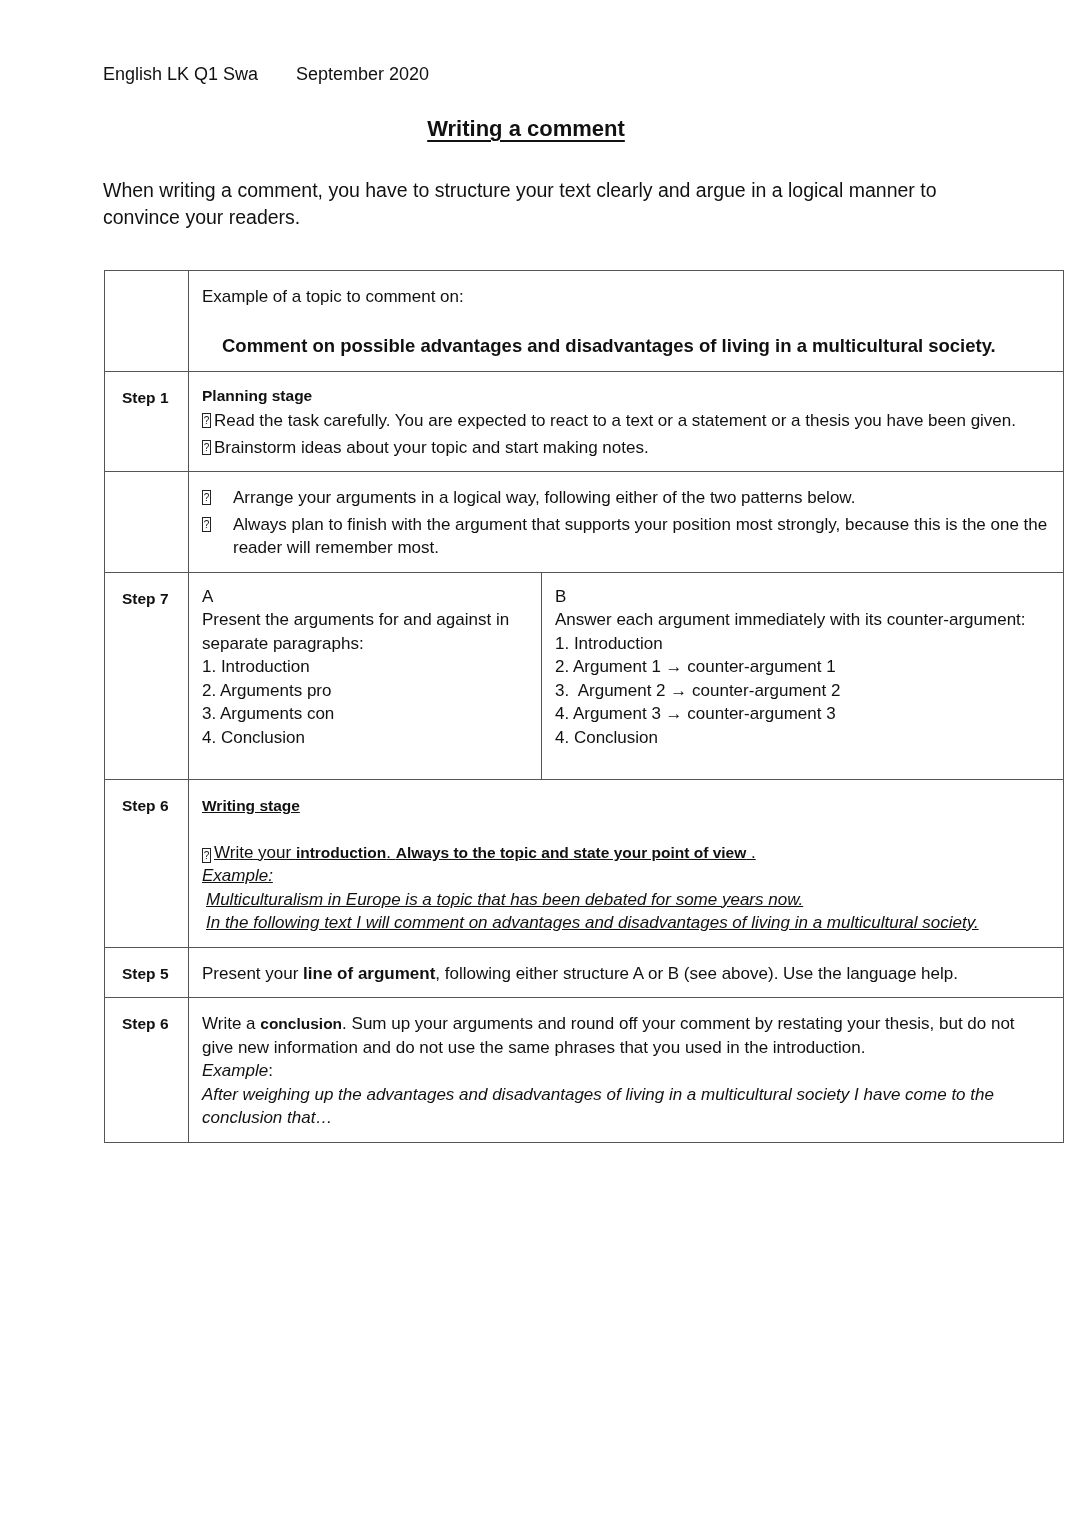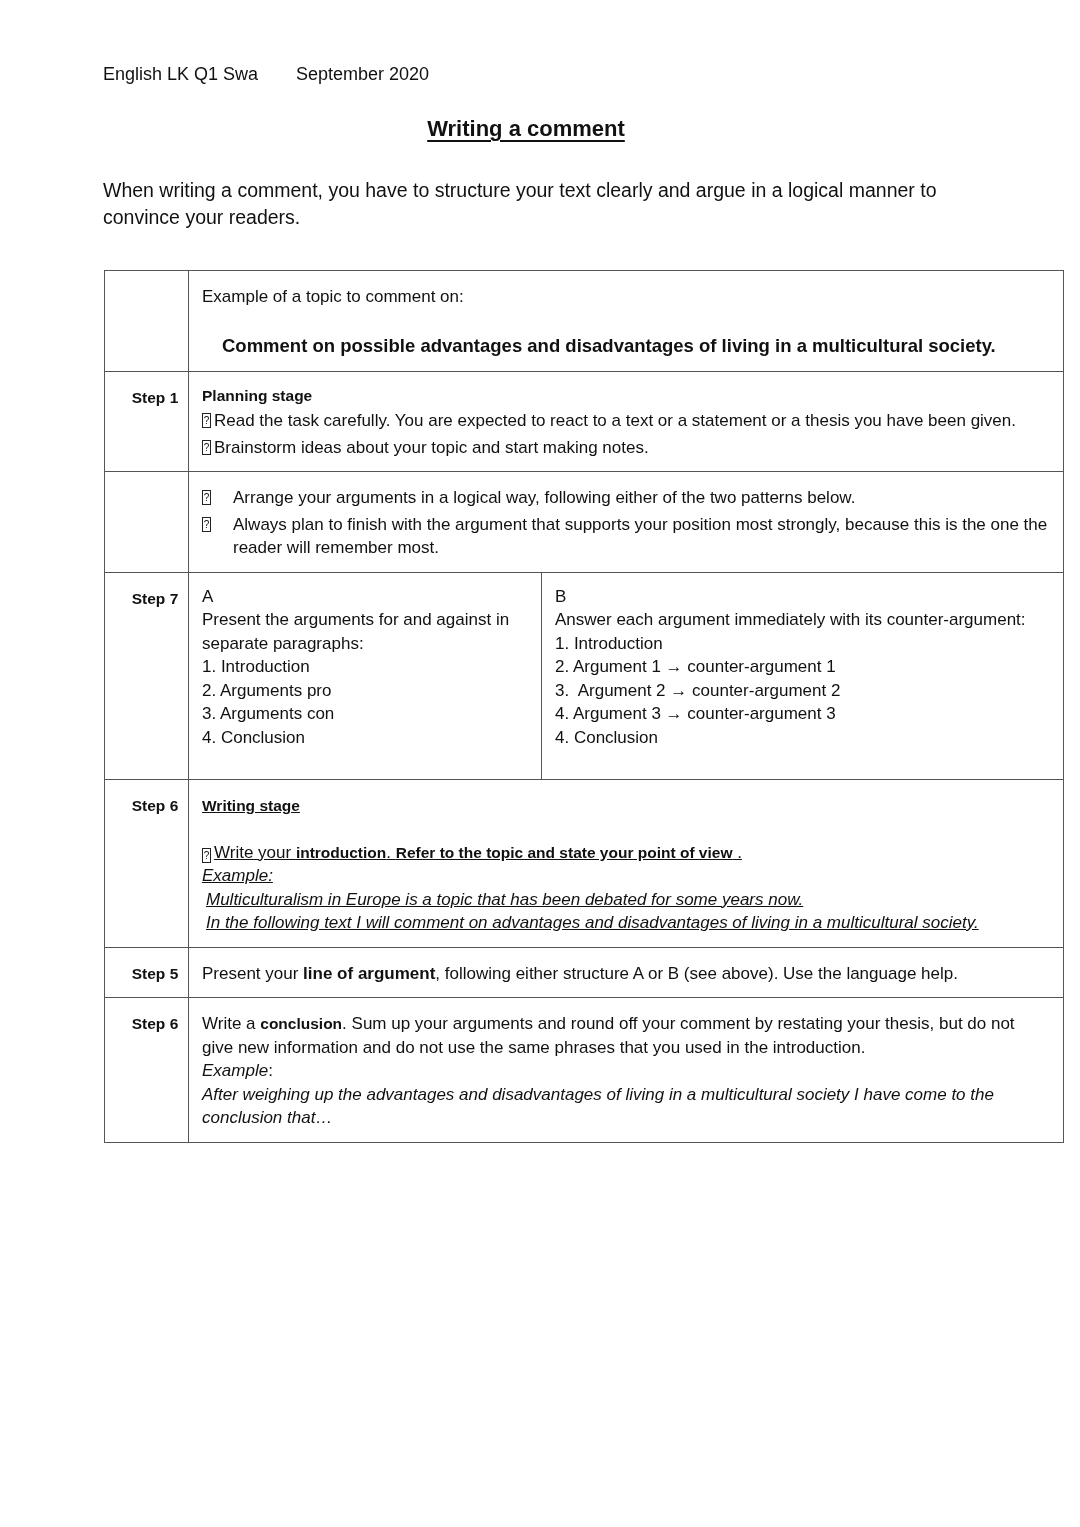--- a/index.html
+++ b/index.html
@@ -22,21 +22,20 @@
   table.steps {
     position: absolute; top: 250px; left: 104px; width: 960px;
     border-collapse: collapse; font-size: 17px; line-height: 23.5px; margin-top: 20px;
   }
   table.steps td {
     border: 1.5px solid #555555; vertical-align: top; padding: 0;
   }
   td.steplabel {
     width: 84px; font-weight: bold; font-size: 15.5px; padding: 14px 0 0 17px !important;
     box-sizing: border-box;
-    text-align: center;
   }
   td.content { padding: 12px 13px 12px 13px !important; }
   .bullet-box {
     display: inline-block; width: 9px; height: 15px; border: 1.3px solid #222;
     font-size: 10px; line-height: 14px; text-align: center; vertical-align: -1px;
     margin-right: 3px; box-sizing: border-box;
   }
   .bl { display: flex; }
   .bl .bullet-box { flex: 0 0 auto; margin-top: 4px; }
   .bl.wide .bullet-box { margin-right: 22px; }
@@ -120,21 +119,21 @@
       <div>4. Conclusion</div>
     </td>
   </tr>
 
   <tr>
     <td class="steplabel">Step 6</td>
     <td class="content" colspan="2" style="padding-top:14px !important;text-decoration:underline;">
       <div class="bold" style="font-size:15.5px;">Writing stage</div>
       <div class="gap"></div>
       <div>
-        <span class="bullet-box">?</span><span>Write your </span><span class="bold" style="font-size:15.5px;">introduction</span><span>. </span><span class="bold" style="font-size:15.5px;">Refer to the topic and state your point of view</span><span> .</span>
+        <span class="bullet-box">?</span><span>Write your </span><span class="bold" style="font-size:15.5px;">introduction</span><span>. </span><span class="bold" style="font-size:15.5px;">Always to the topic and state your point of view</span><span> .</span>
       </div>
       <div class="it">Example:</div>
       <div class="it ex-indent">Multiculturalism in Europe is a topic that has been debated for some years now.</div>
       <div class="it ex-indent" style="padding-left:4px;text-indent:0;">In the following text I will comment on advantages and disadvantages of living in a multicultural society.</div>
     </td>
   </tr>
 
   <tr>
     <td class="steplabel">Step 5</td>
     <td class="content" colspan="2" style="padding-top:14px !important;">

